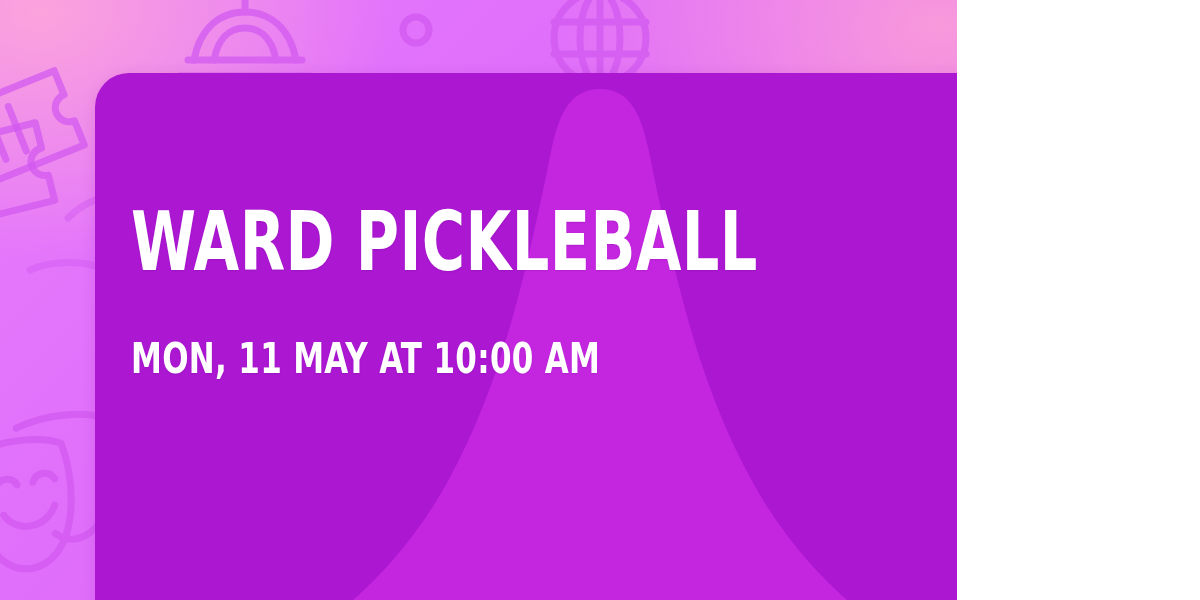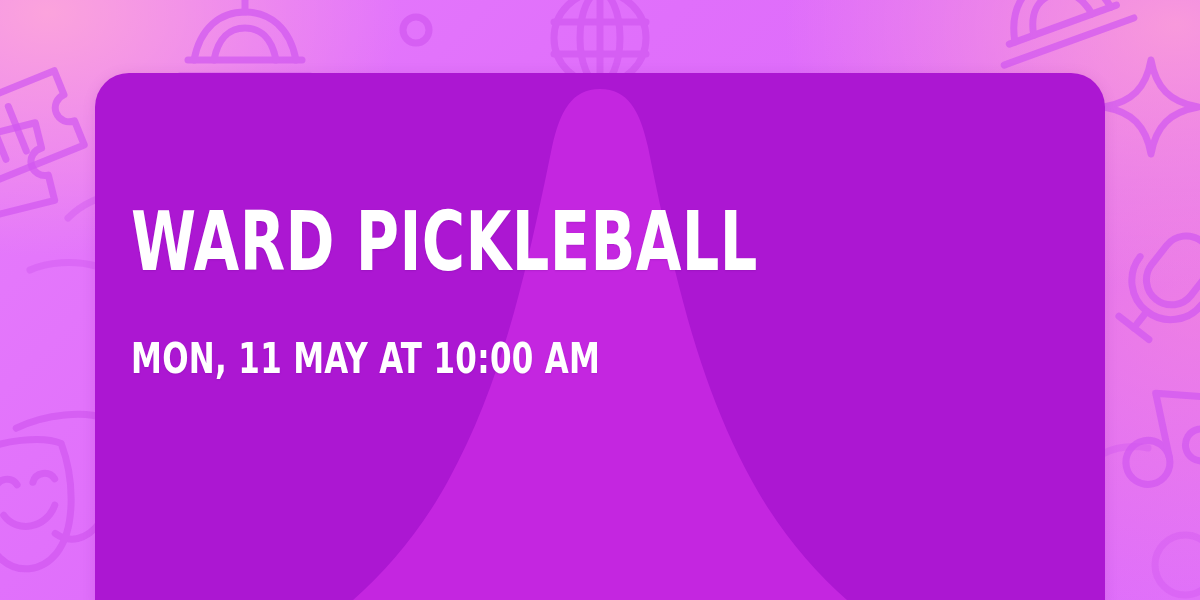--- a/index.html
+++ b/index.html
@@ -7,21 +7,21 @@
     margin: 0;
     padding: 0;
     width: 1200px;
     height: 600px;
     overflow: hidden;
     font-family: "Liberation Sans", sans-serif;
   }
 
   #banner {
     position: relative;
-    width: 1200px;
+    width: 957px;
     height: 600px;
     overflow: hidden;
     background: #e36ffb;
   }
 
   
   .bg-base {
     position: absolute;
     inset: 0;
     background:

